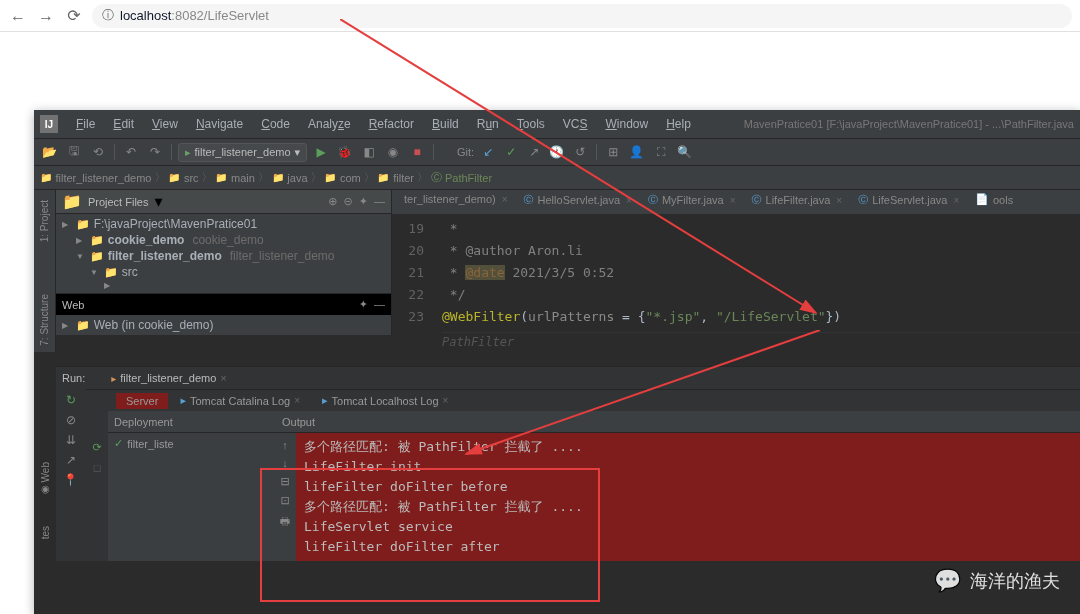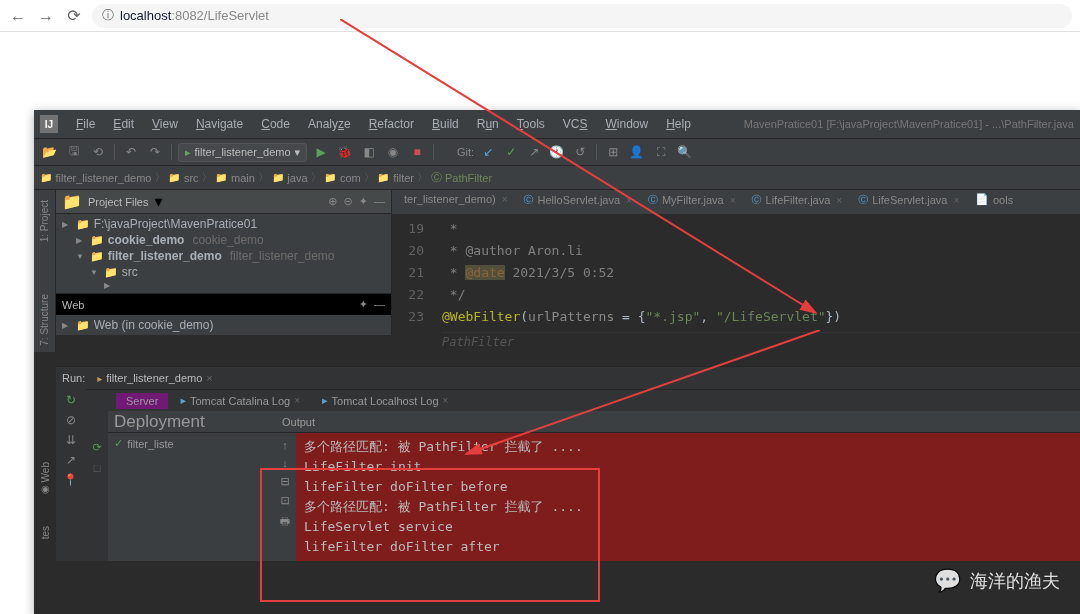--- a/index.html
+++ b/index.html
@@ -79,37 +79,37 @@
     .c-comment { color: #808080; }
     .c-doctag { color: #8a653b; background: #52503a; }
     .c-anno { color: #bbb529; }
     .c-param { color: #8a8a8a; }
     .c-string { color: #6a8759; }
     .c-text { color: #a9b7c6; }
     .hint-line { color: #555; font-style: italic; margin-left: 50px; padding: 2px 0; font-size: 12px; border-top: 1px solid #333; }
     
     
     .run-panel { position: absolute; left: 22px; top: 256px; right: 0; background: #313335; border-top: 1px solid #262626; }
-    .run-header { height: 22px; display: flex; align-items: center; gap: 6px; padding: 0 6px; font-size: 11px; color: #bbb; }
+    .run-header { height: 22px; display: flex; align-items: center; gap: 20px; padding: 0 6px; font-size: 11px; color: #bbb; }
     .run-tab { display: flex; align-items: center; gap: 4px; padding: 2px 6px; }
     .run-tab .tomcat-icon { color: #d29454; font-size: 10px; }
     .run-tab .close { color: #666; }
     
     .run-subtabs { height: 22px; display: flex; align-items: center; gap: 2px; padding: 0 30px; border-top: 1px solid #262626; }
     .sub-tab { display: flex; align-items: center; gap: 4px; padding: 2px 10px; font-size: 11px; color: #999; cursor: pointer; }
-    .sub-tab.active { background: #701a75; }
+    .sub-tab.active { background: #7f1d1d; }
     .sub-close { color: #666; font-size: 10px; }
     
     .run-body { display: flex; }
     .run-left-icons { width: 30px; display: flex; flex-direction: column; align-items: center; gap: 6px; padding-top: 4px; }
     .run-left-icons .ri { font-size: 12px; color: #888; cursor: pointer; }
     .run-left-icons .green-play { color: #5c9e5c; }
     
     .deploy-col { width: 166px; background: #3b3e40; }
-    .deploy-header { height: 22px; display: flex; align-items: center; padding: 0 6px; font-size: 17px; color: #999; border-bottom: 1px solid #262626; background: #3c3f41; }
+    .deploy-header { height: 22px; display: flex; align-items: center; padding: 0 6px; font-size: 11px; color: #999; border-bottom: 1px solid #262626; background: #3c3f41; }
     .deploy-item { display: flex; align-items: center; gap: 4px; padding: 4px 6px; font-size: 11px; color: #999; }
     .deploy-icons { width: 22px; display: flex; flex-direction: column; align-items: center; gap: 8px; padding-top: 30px; }
     .deploy-icons .di { font-size: 11px; color: #666; }
     
     .output-col { flex: 1; background: #7f1d1d; }
     .output-header { height: 22px; display: flex; align-items: center; padding: 0 8px; font-size: 11px; color: #999; background: #3c3f41; border-bottom: 1px solid #262626; }
     .output-icons { width: 22px; display: flex; flex-direction: column; align-items: center; gap: 6px; padding-top: 6px; background: #3b3e40; }
     .output-icons .oi { font-size: 11px; color: #888; }
     .console { flex: 1; font-family: Consolas, Monaco, monospace; font-size: 13px; color: #bbb; padding: 4px 8px; line-height: 20px; position: relative; }
     .console-line { white-space: pre; }

